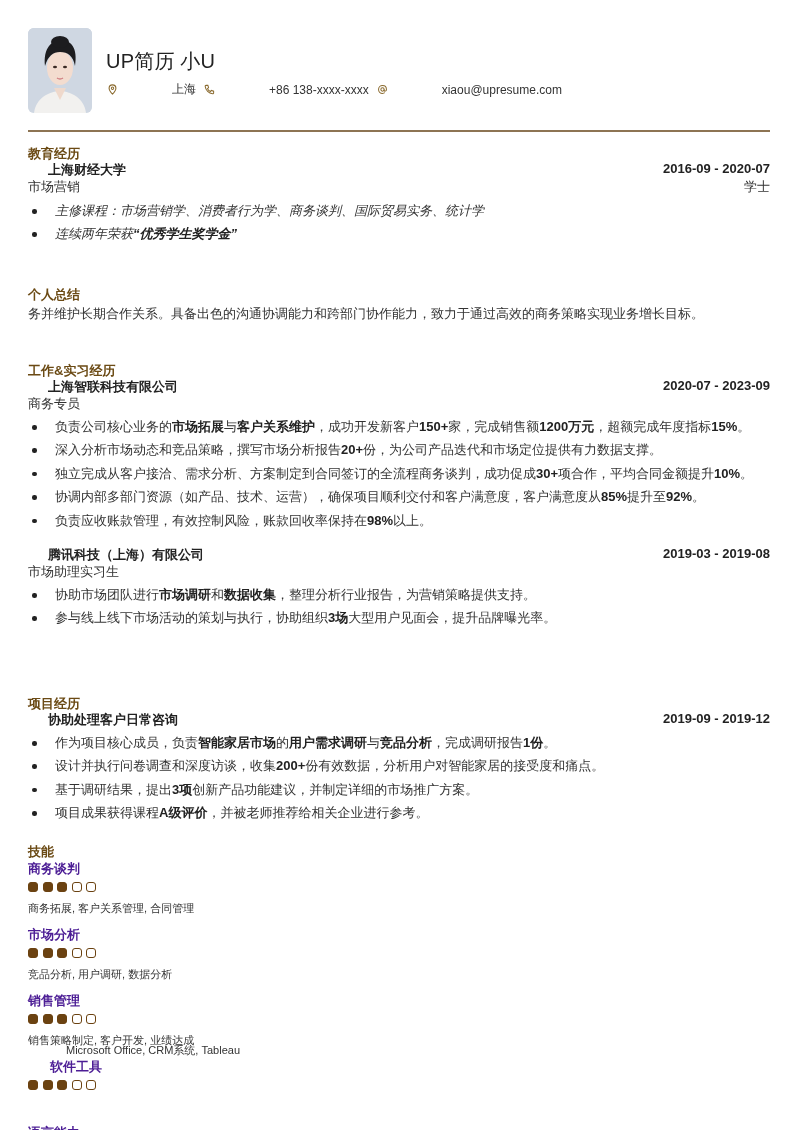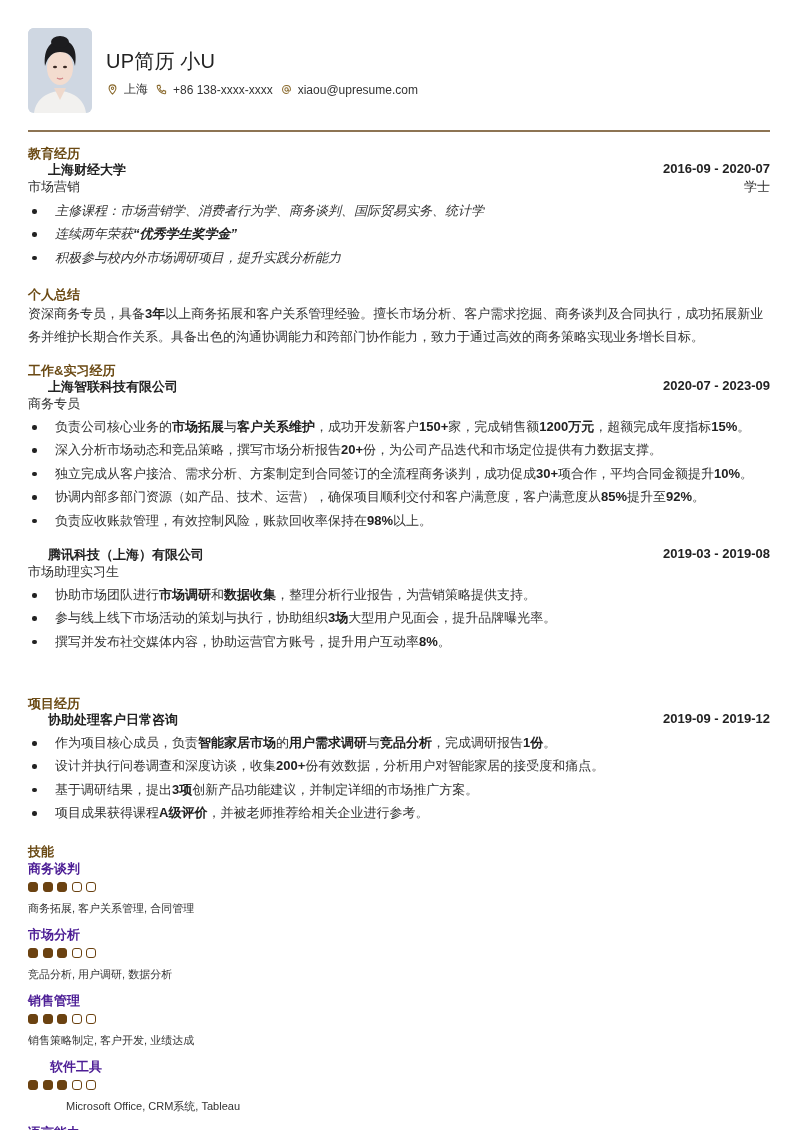--- a/index.html
+++ b/index.html
@@ -6,21 +6,21 @@
   html, body { width: 799px; height: 1130px; overflow: hidden; background: #ffffff; }
   body { font-family: "Liberation Sans", "DejaVu Sans", sans-serif; color: #222; font-size: 13px; position: relative; }
   .page { position: absolute; left: 28px; top: 0; width: 742px; }
 
   .header { position: absolute; left: 0; top: 28px; height: 86px; width: 742px; }
   .avatar { position: absolute; left: 0; top: 0; width: 64px; height: 85px; border-radius: 6px; overflow: hidden;
             background: linear-gradient(180deg, #c9d2de 0%, #d8dee7 60%, #e9ecf1 100%); }
   .avatar svg { width: 100%; height: 100%; display: block; }
   .name { position: absolute; left: 78px; top: 20px; font-size: 20px; font-weight: 500; color: #222; letter-spacing: 0.2px; }
   .contacts { position: absolute; left: 79px; top: 53px; display: flex; align-items: center; font-size: 12px; color: #333; }
-  .contact { display: flex; align-items: center; margin-right: 8px; }
+  .contact { display: flex; align-items: center; margin-right: 8px; gap: 48px; }
   .contact svg { width: 11px; height: 11px; margin-right: 6px; }
 
   .divider { position: absolute; left: 0; top: 130px; width: 742px; height: 1.5px; background: #8d7453; }
 
   .section-title { position: absolute; left: 0; font-size: 13px; font-weight: bold; color: #6b4a14; }
   .row { position: absolute; left: 0; width: 742px; display: flex; justify-content: space-between; font-size: 13px; }
   .row .left { font-weight: bold; color: #222; margin-left: 20px; }
   .row .right { font-weight: bold; color: #222; }
   .subrow { position: absolute; left: 0; width: 742px; display: flex; justify-content: space-between; font-size: 13px; color: #333; }
   ul.bullets { position: absolute; left: 0; list-style: none; width: 742px; }
@@ -86,26 +86,24 @@
     <span class="left">上海财经大学</span>
     <span class="right">2016-09 - 2020-07</span>
   </div>
   <div class="subrow" style="top:178px;">
     <span>市场营销</span>
     <span>学士</span>
   </div>
   <ul class="bullets" style="top:199px;font-style:italic;">
     <li><span>主修课程：市场营销学、消费者行为学、商务谈判、国际贸易实务、统计学</span></li>
     <li><span>连续两年荣获</span><b>“优秀学生奖学金”</b></li>
-    <li><span>积极参与校内外市场调研项目，提升实践分析能力</span></li>
   </ul>
 
   <div class="section-title" style="top:286px;">个人总结</div>
   <div class="para" style="top:302px;">
-    <div><span>资深商务专员，具备</span><b>3年</b><span>以上商务拓展和客户关系管理经验。擅长市场分析、客户需求挖掘、商务谈判及合同执行，成功拓展新业</span></div>
     <div>务并维护长期合作关系。具备出色的沟通协调能力和跨部门协作能力，致力于通过高效的商务策略实现业务增长目标。</div>
   </div>
 
   <div class="section-title" style="top:362px;">工作&amp;实习经历</div>
   <div class="row" style="top:378px;">
     <span class="left">上海智联科技有限公司</span>
     <span class="right">2020-07 - 2023-09</span>
   </div>
   <div class="subrow" style="top:395px;">
     <span>商务专员</span>
@@ -121,21 +119,20 @@
   <div class="row" style="top:546px;">
     <span class="left">腾讯科技（上海）有限公司</span>
     <span class="right">2019-03 - 2019-08</span>
   </div>
   <div class="subrow" style="top:563px;">
     <span>市场助理实习生</span>
   </div>
   <ul class="bullets" style="top:583px;">
     <li><span>协助市场团队进行</span><b>市场调研</b><span>和</span><b>数据收集</b><span>，整理分析行业报告，为营销策略提供支持。</span></li>
     <li><span>参与线上线下市场活动的策划与执行，协助组织</span><b>3场</b><span>大型用户见面会，提升品牌曝光率。</span></li>
-    <li><span>撰写并发布社交媒体内容，协助运营官方账号，提升用户互动率</span><b>8%</b><span>。</span></li>
   </ul>
 
   <div class="section-title" style="top:695px;">项目经历</div>
   <div class="row" style="top:711px;">
     <span class="left">协助处理客户日常咨询</span>
     <span class="right">2019-09 - 2019-12</span>
   </div>
   <ul class="bullets" style="top:731px;">
     <li><span>作为项目核心成员，负责</span><b>智能家居市场</b><span>的</span><b>用户需求调研</b><span>与</span><b>竞品分析</b><span>，完成调研报告</span><b>1份</b><span>。</span></li>
     <li><span>设计并执行问卷调查和深度访谈，收集</span><b>200+</b><span>份有效数据，分析用户对智能家居的接受度和痛点。</span></li>
@@ -176,16 +173,16 @@
   <div class="skill-desc" style="top:1033px;">销售策略制定, 客户开发, 业绩达成</div>
 
   <div class="skill-name" style="top:1058px;margin-left:22px;">软件工具</div>
   <div class="dots" style="top:1080px;">
     <span class="dot on"></span>
       <span class="dot on"></span>
       <span class="dot on"></span>
       <span class="dot"></span>
       <span class="dot"></span>
   </div>
-  <div class="skill-desc" style="top:1099px;padding-left:38px;">Microsoft Office, CRM系统, Tableau</div>
+  <div class="skill-desc" style="top:1043px;padding-left:38px;">Microsoft Office, CRM系统, Tableau</div>
 
   <div class="skill-name" style="top:1124px;">语言能力</div>
 </div>
 
 </body></html>

